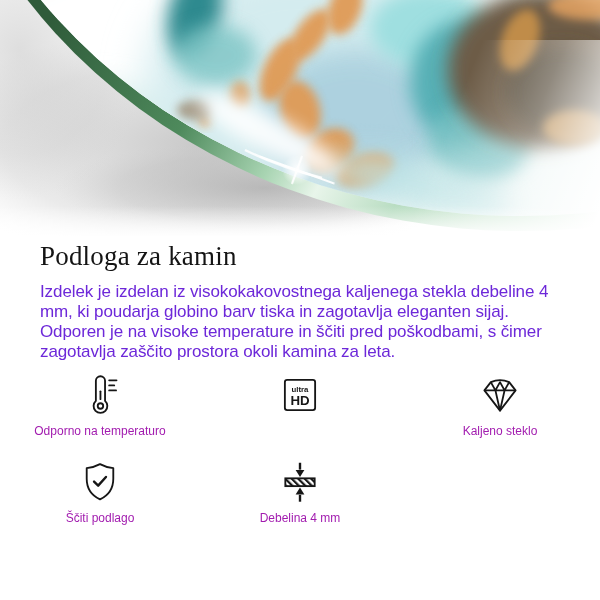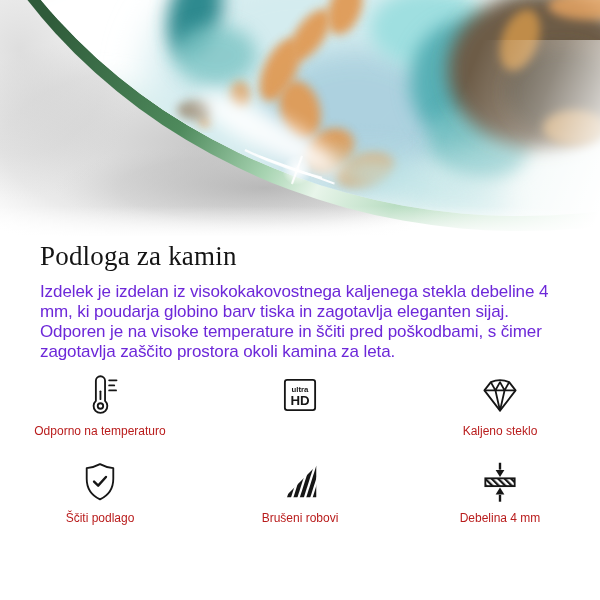--- a/index.html
+++ b/index.html
@@ -9,21 +9,21 @@
   .hero svg{display:block;}
   .content{padding:0 40px;}
   .title{font-family:"Liberation Serif",serif;font-weight:400;font-size:27px;line-height:1.38;
     color:#141414;margin:2px 0 0;letter-spacing:.2px;}
   .title span{display:block;}
   .desc{font-size:17px;line-height:20px;color:#6d28d9;margin:7px 0 0;max-width:524px;letter-spacing:-0.1px;}
   .features{display:grid;grid-template-columns:repeat(3,200px);row-gap:20px;
     width:600px;margin:10px 0 0 -40px;}
   .feature{display:flex;flex-direction:column;align-items:center;}
   .icon-box{height:46px;display:flex;align-items:center;justify-content:center;text-decoration:underline;}
-  .feature-label{font-size:12px;line-height:1.2;color:#b91c1c;margin-top:6px;white-space:nowrap;}
+  .feature-label{font-size:12px;line-height:1.2;color:#a21caf;margin-top:6px;white-space:nowrap;}
   .ico{stroke:#161616;fill:none;stroke-width:2;}
 </style>
 </head>
 <body>
 
 <div class="page">
 
   <div class="hero">
     <svg width="600" height="236" viewBox="0 0 600 236">
       <defs>
@@ -180,40 +180,20 @@
           <svg width="44" height="44" viewBox="0 0 48 48">
             <g class="ico" stroke-linejoin="round" stroke-linecap="round">
               <path d="M24 4.5 C28.5 7 33.5 8.3 38.5 8.8 L38.5 20.5 C38.5 31 32.5 39 24 43 C15.5 39 9.5 31 9.5 20.5 L9.5 8.8 C14.5 8.3 19.5 7 24 4.5 Z"></path>
               <polyline points="17.5 23.5 22 28 30.5 18.5" stroke-width="2.6"></polyline>
             </g>
           </svg>
         </div>
         <span class="feature-label">Ščiti podlago</span>
       </div>
 
-      <div class="feature">
-        <div class="icon-box">
-          <svg width="44" height="44" viewBox="0 0 48 48">
-            <defs>
-                <clipPath id="u-tri">
-                  <path d="M7 41 L42 41 L42 6 Z"></path>
-                </clipPath>
-              </defs>
-            <g clip-path="url(#u-tri)" stroke="#161616" stroke-width="4.2">
-              <line x1="4" y1="44" x2="17" y2="3"></line>
-              <line x1="11" y1="44" x2="24" y2="3"></line>
-              <line x1="18" y1="44" x2="31" y2="3"></line>
-              <line x1="25" y1="44" x2="38" y2="3"></line>
-              <line x1="32" y1="44" x2="45" y2="3"></line>
-              <line x1="39" y1="44" x2="52" y2="3"></line>
-            </g>
-          </svg>
-        </div>
-        <span class="feature-label">Brušeni robovi</span>
-      </div>
 
       <div class="feature">
         <div class="icon-box">
           <svg width="44" height="44" viewBox="0 0 48 48">
             <defs>
               <pattern id="u-hatch" width="5" height="5" patternUnits="userSpaceOnUse" patternTransform="rotate(-45)">
                 <rect width="5" height="5" fill="#ffffff"></rect>
                 <rect width="2.4" height="5" fill="#161616"></rect>
               </pattern>
             </defs>

